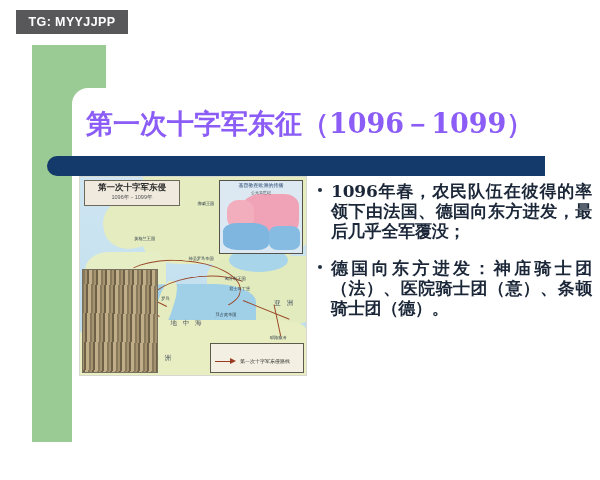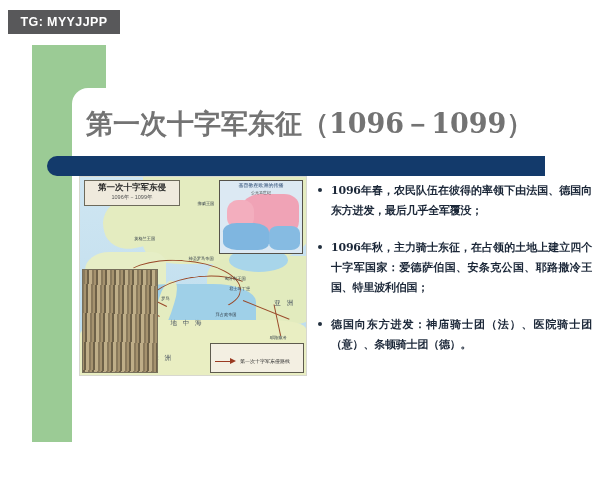--- a/index.html
+++ b/index.html
@@ -48,21 +48,21 @@
   .slide-title {
     position: absolute;
     left: 86px;
     top: 101px;
     width: 470px;
     height: 46px;
     line-height: 46px;
     font-family: "DejaVu Serif", "Liberation Serif", serif;
     font-size: 27px;
     font-weight: bold;
-    color: #737373;
+    color: #8b5cf6;
     letter-spacing: 0px;
     white-space: nowrap;
   }
 
   
   .title-bar {
     position: absolute;
     left: 47px;
     top: 156px;
     width: 498px;
@@ -330,42 +330,42 @@
     flex: 0 0 auto;
     width: 4px; height: 4px;
     border-radius: 50%;
     background: #22303f;
     margin-top: 7px;
     margin-right: 9px;
   }
   .bullet-text {
     flex: 1 1 auto;
     font-family: "DejaVu Serif", "Liberation Serif", serif;
-    font-size: 11px;
+    font-size: 17px;
     font-weight: bold;
     line-height: 20px;
     color: #1b2738;
     letter-spacing: -0.2px;
     text-align: justify;
     text-justify: inter-character;
   }
 
   
   .wm {
     position: absolute;
     background: #58585a;
     color: #ffffff;
     font-family: "Liberation Sans", "DejaVu Sans", sans-serif;
     display: flex;
     align-items: center;
     justify-content: center;
     letter-spacing: 0.4px;
   }
   .wm-top {
-    left: 8px; top: 10px;
+    left: 16px; top: 10px;
     width: 112px; height: 24px;
     font-size: 12.5px;
     font-weight: bold;
   }
   .wm-bottom {
     left: 456px; top: 438px;
     width: 136px; height: 28px;
     font-size: 12.5px;
   }
 </style>
@@ -439,23 +439,19 @@
     </div>
   </div>
 
   <div class="bullets">
     <div class="bullet-item">
       <span class="bullet-dot"></span>
       <span class="bullet-text">1096年春，农民队伍在彼得的率领下由法国、德国向东方进发，最后几乎全军覆没；</span>
     </div>
     <div class="bullet-item">
       <span class="bullet-dot"></span>
-      <span class="bullet-text">1096年秋，主力骑士东征，在占领的土地上建立四个十字军国家：爱德萨伯国、安条克公国、耶路撒冷王国、特里波利伯国；</span>
-    </div>
-    <div class="bullet-item">
-      <span class="bullet-dot"></span>
       <span class="bullet-text">德国向东方进发：神庙骑士团（法）、医院骑士团（意）、条顿骑士团（德）。</span>
     </div>
   </div>
 
   <div class="wm wm-top">TG: MYYJJPP</div>
 
 </div>
 
 </body></html>

